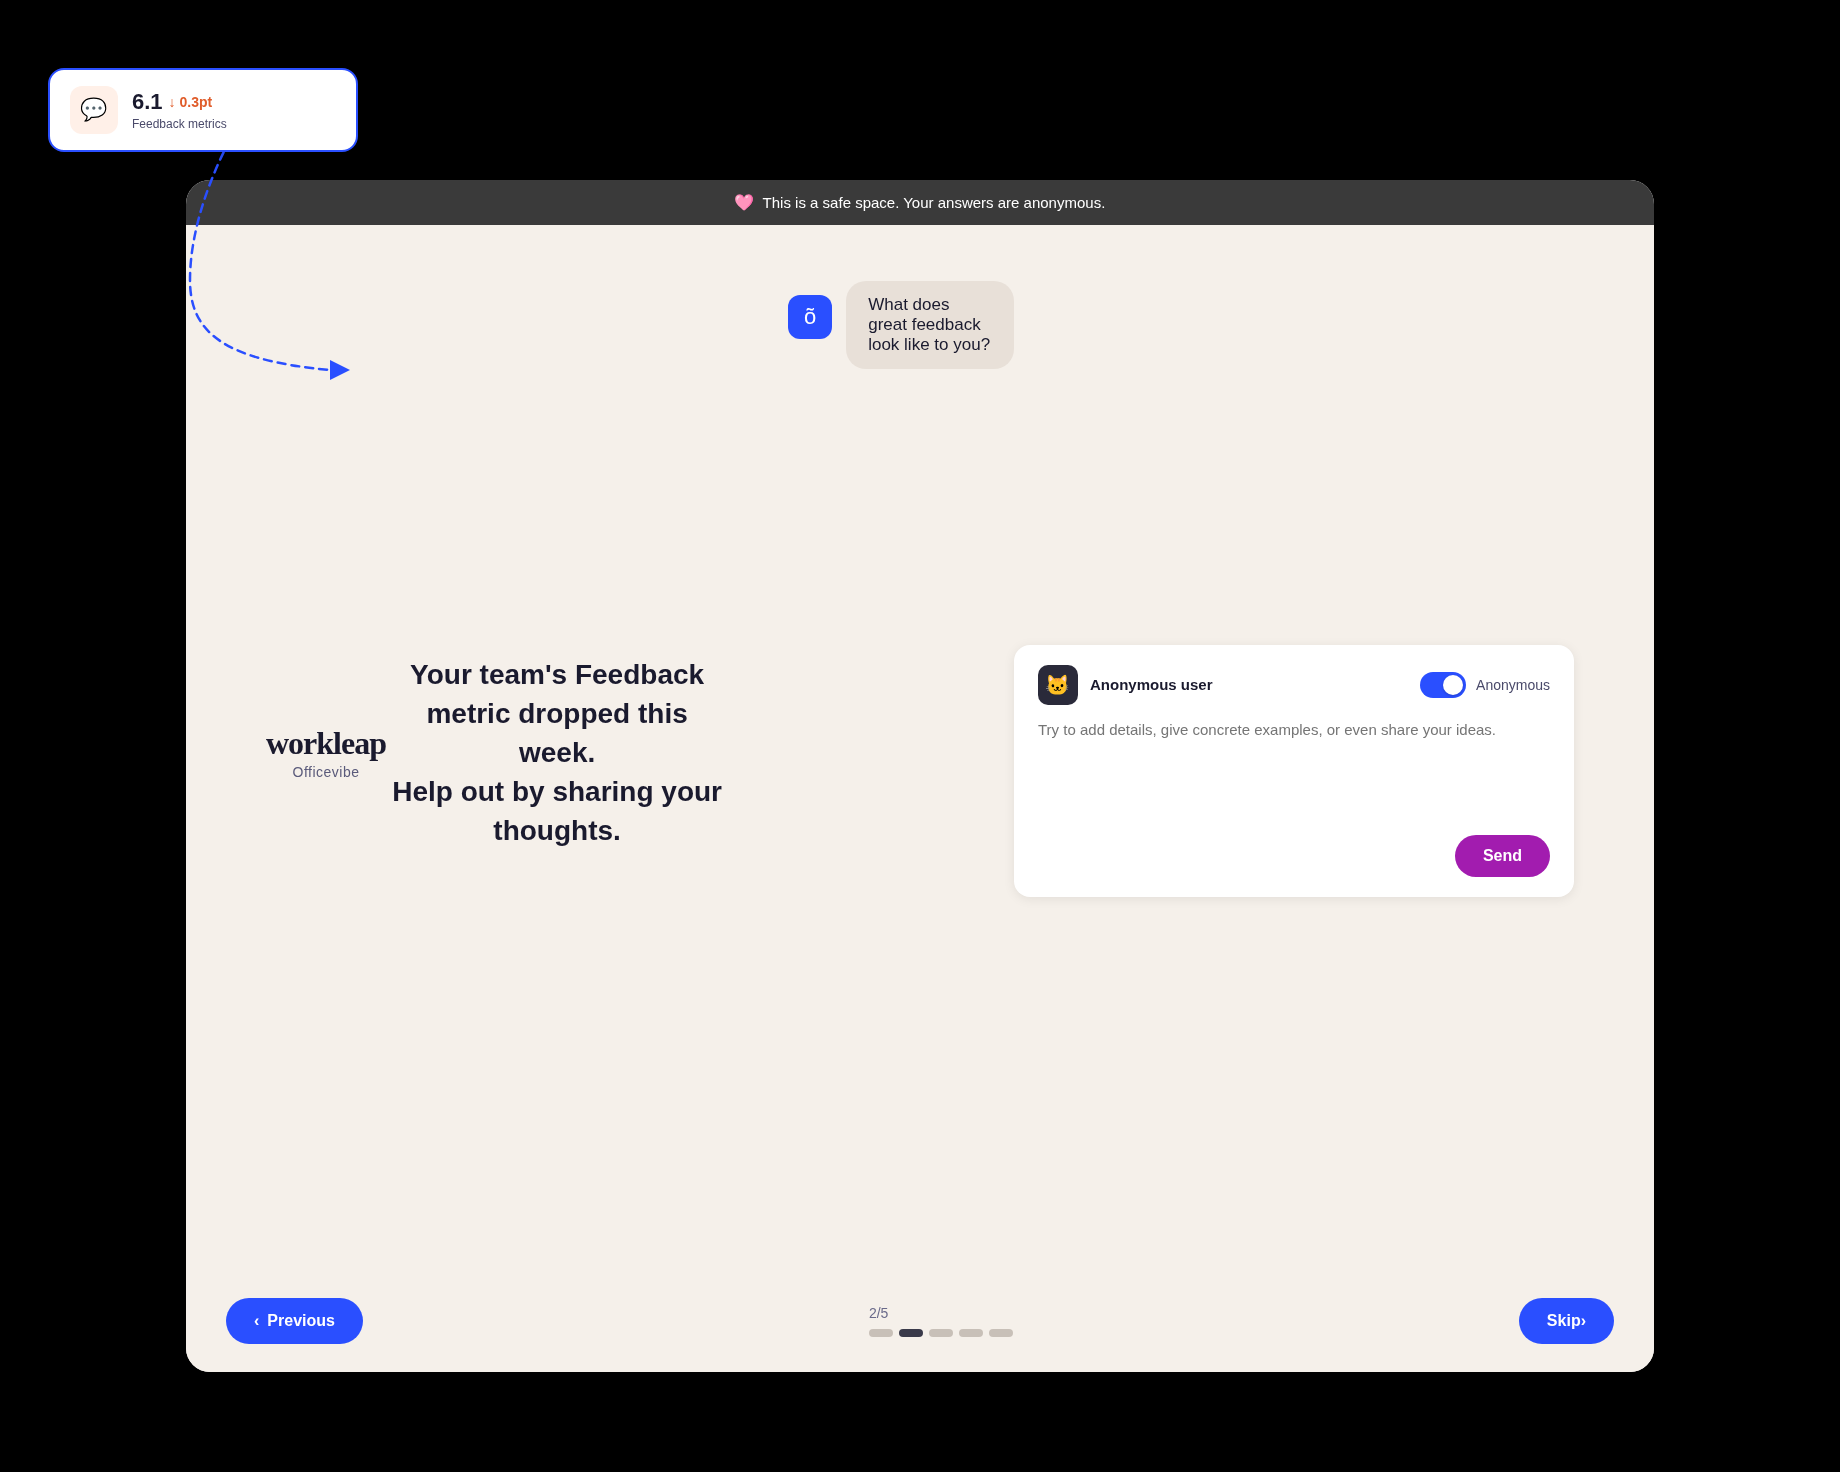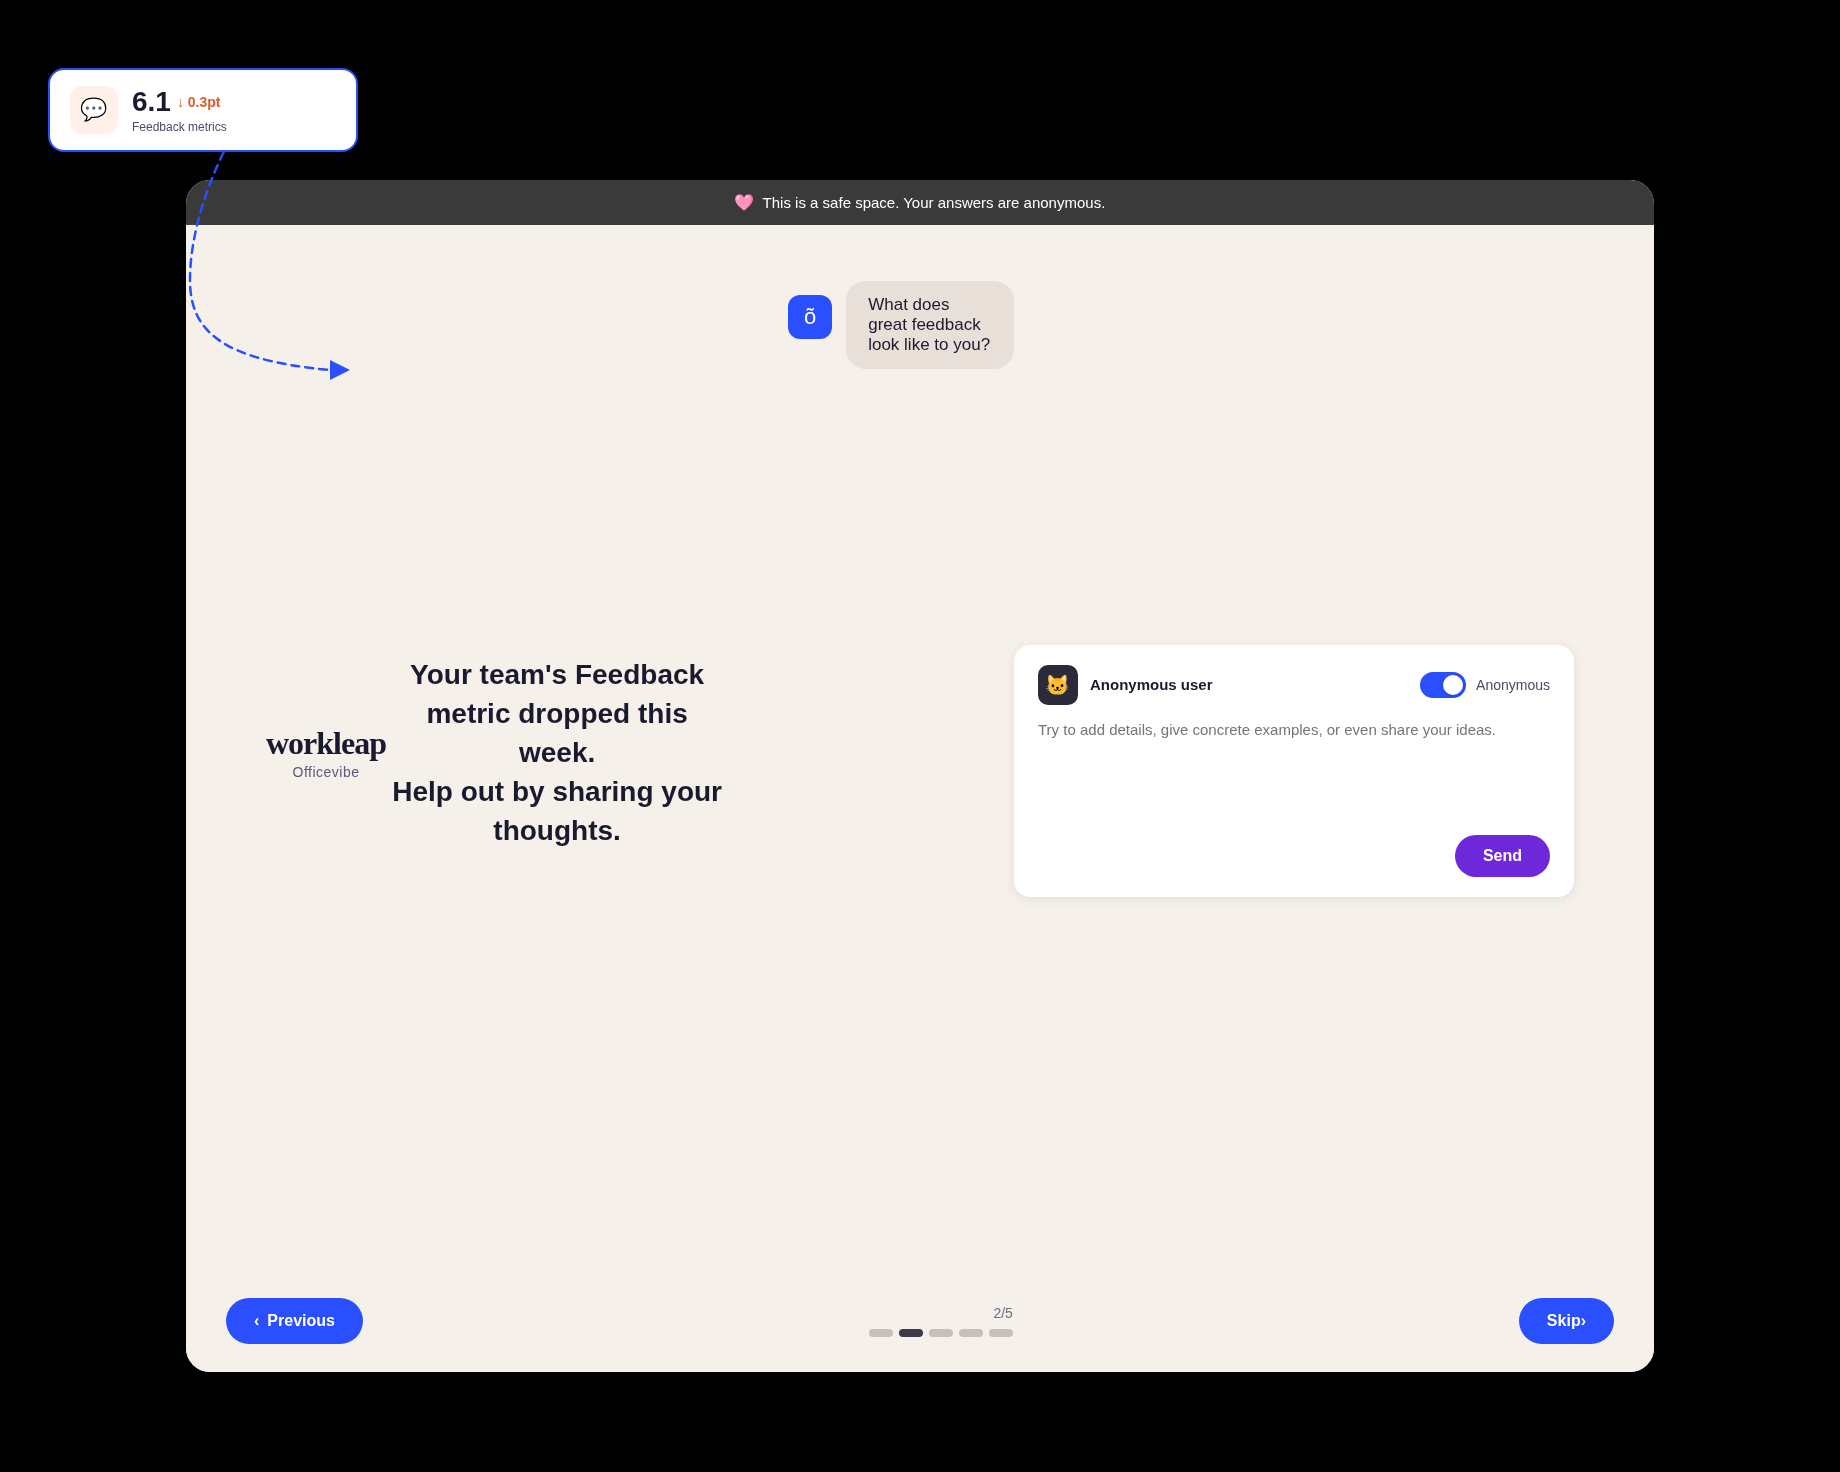--- a/index.html
+++ b/index.html
@@ -45,21 +45,21 @@
       color: #e8824a;
     }
     .metrics-text-wrap {}
     .metrics-score-line {
       display: flex;
       align-items: center;
       gap: 6px;
       margin-bottom: 2px;
     }
     .metrics-score {
-      font-size: 28px;
+      font-size: 22px;
       font-weight: 700;
       color: #1a1a2e;
     }
     .metrics-delta {
       font-size: 14px;
       font-weight: 700;
       color: #e05c2a;
       display: flex;
       align-items: center;
       gap: 2px;
@@ -261,21 +261,21 @@
       outline: none;
       font-family: inherit;
       line-height: 1.5;
     }
     .reply-footer {
       display: flex;
       justify-content: flex-end;
       margin-top: 12px;
     }
     .send-button {
-      background: #6d28d9;
+      background: #a21caf;
       color: #fff;
       border: none;
       border-radius: 24px;
       padding: 12px 28px;
       font-size: 16px;
       font-weight: 600;
       cursor: pointer;
     }
 
     
@@ -310,21 +310,21 @@
       font-weight: 600;
       cursor: pointer;
       display: flex;
       align-items: center;
     }
 
     
     .progress-area {
       display: flex;
       flex-direction: column;
-      align-items: flex-end;
+      align-items: flex-start;
       gap: 8px;
     }
     .progress-label {
       font-size: 14px;
       color: #6a6a8a;
       font-weight: 500;
     }
     .progress-dots {
       display: flex;
       gap: 6px;

